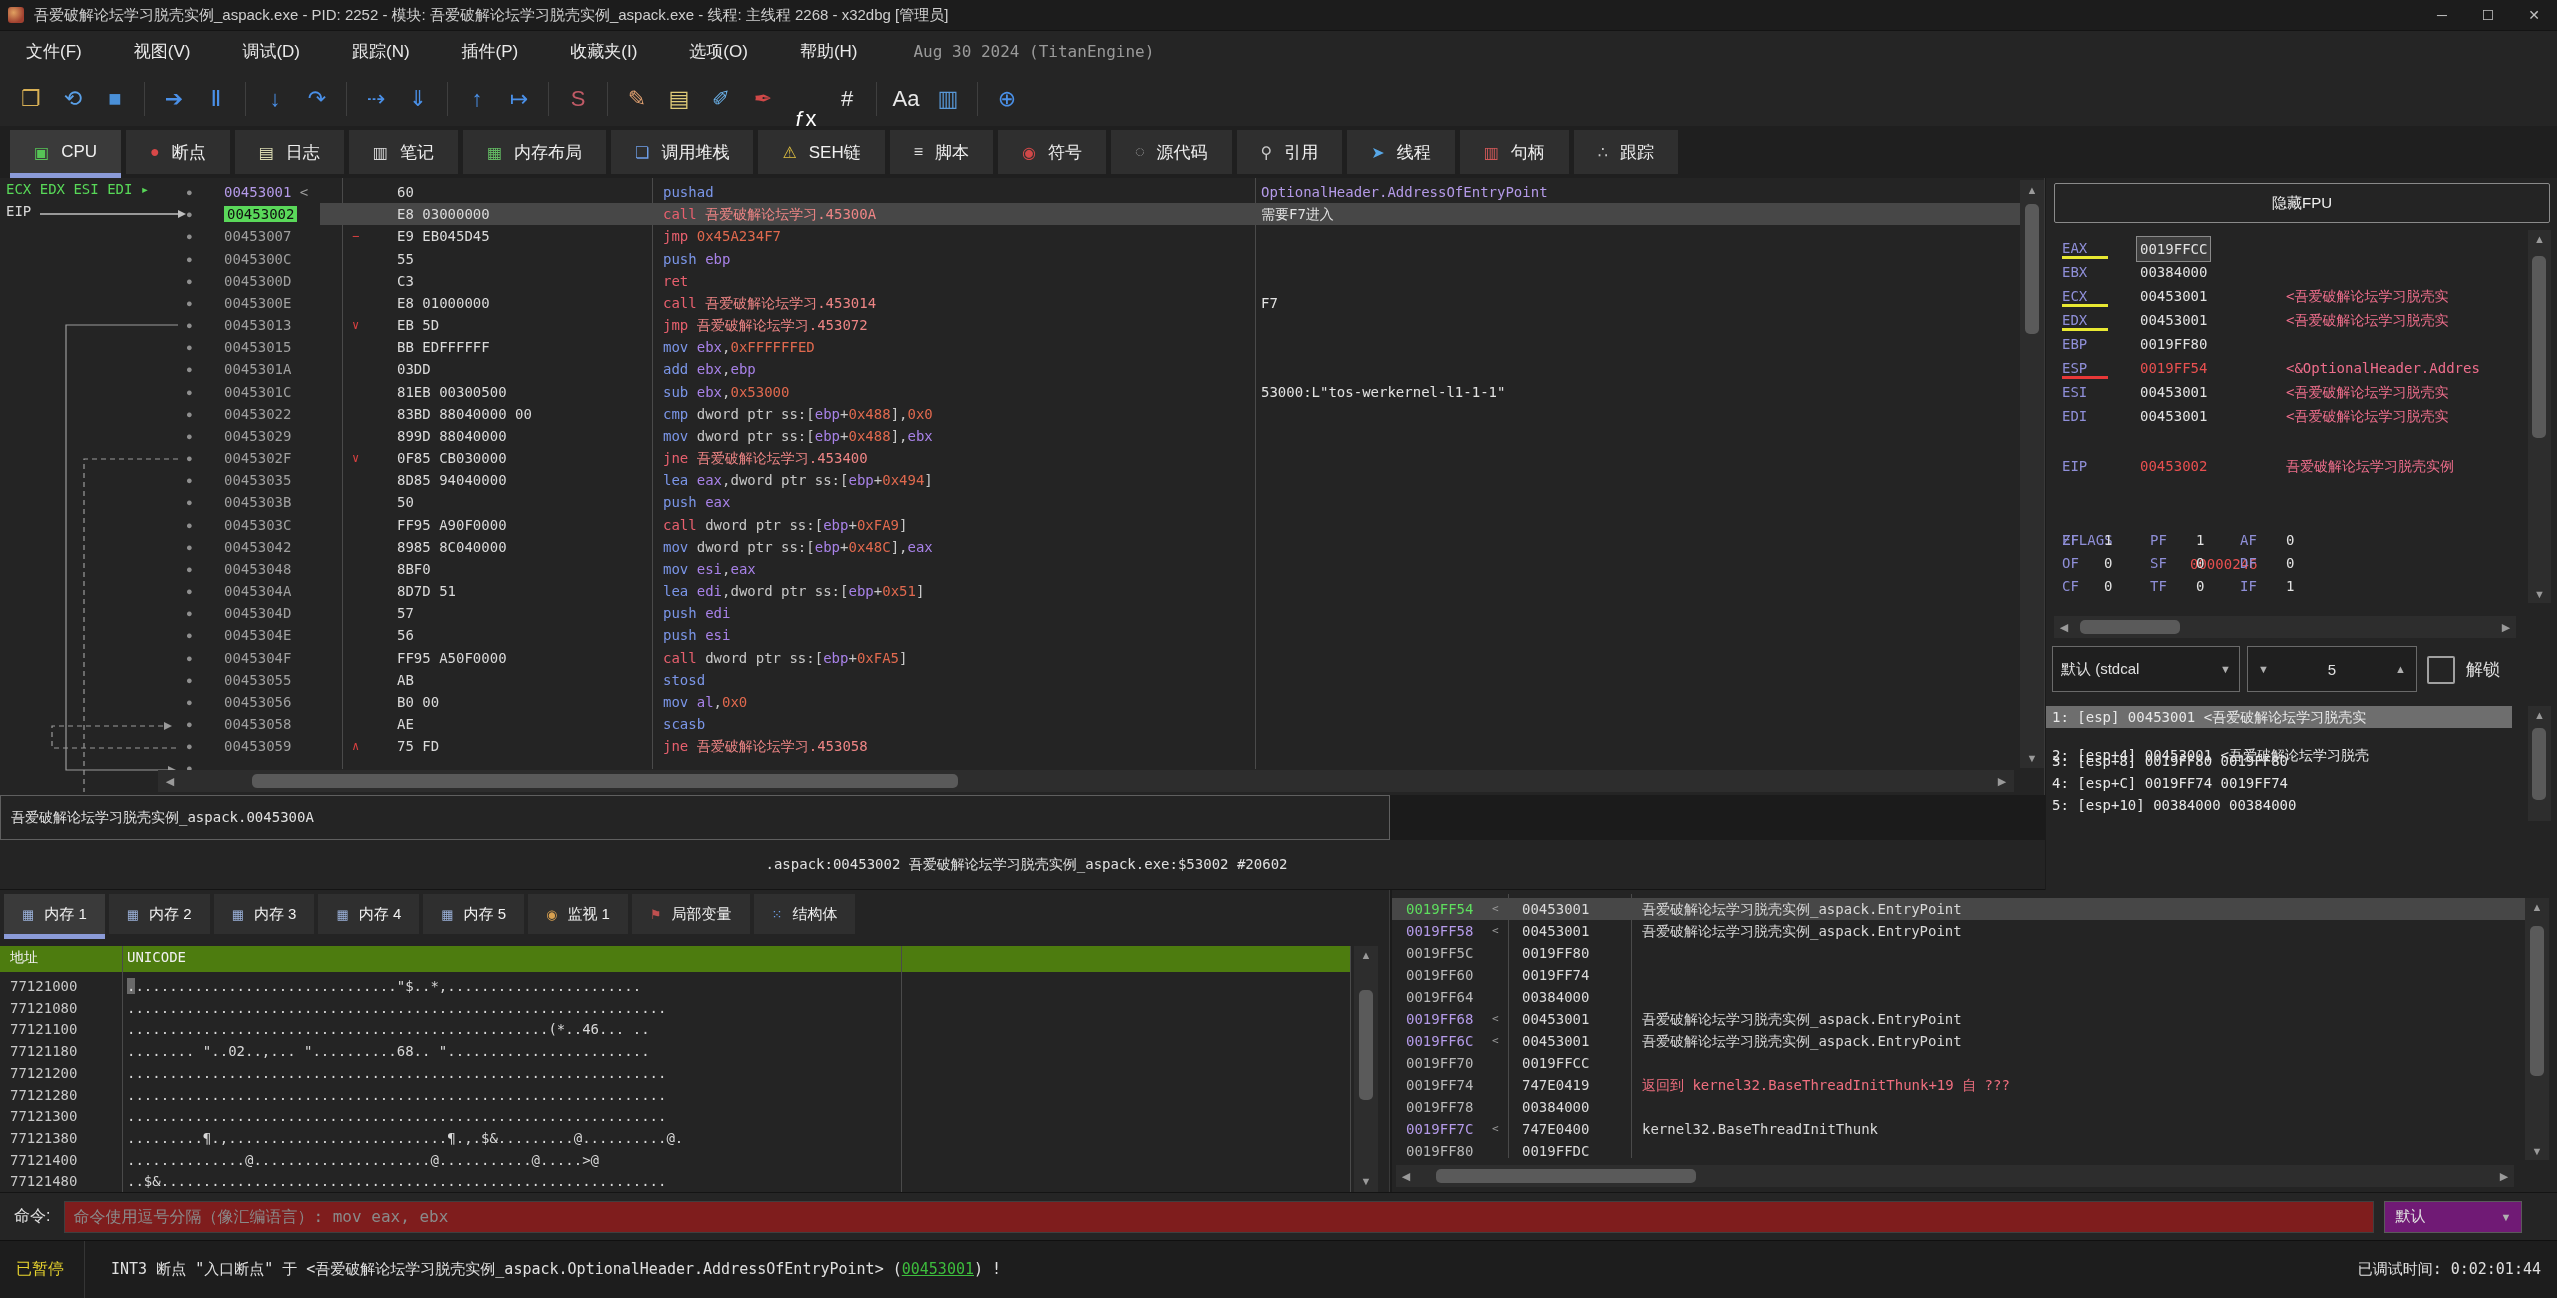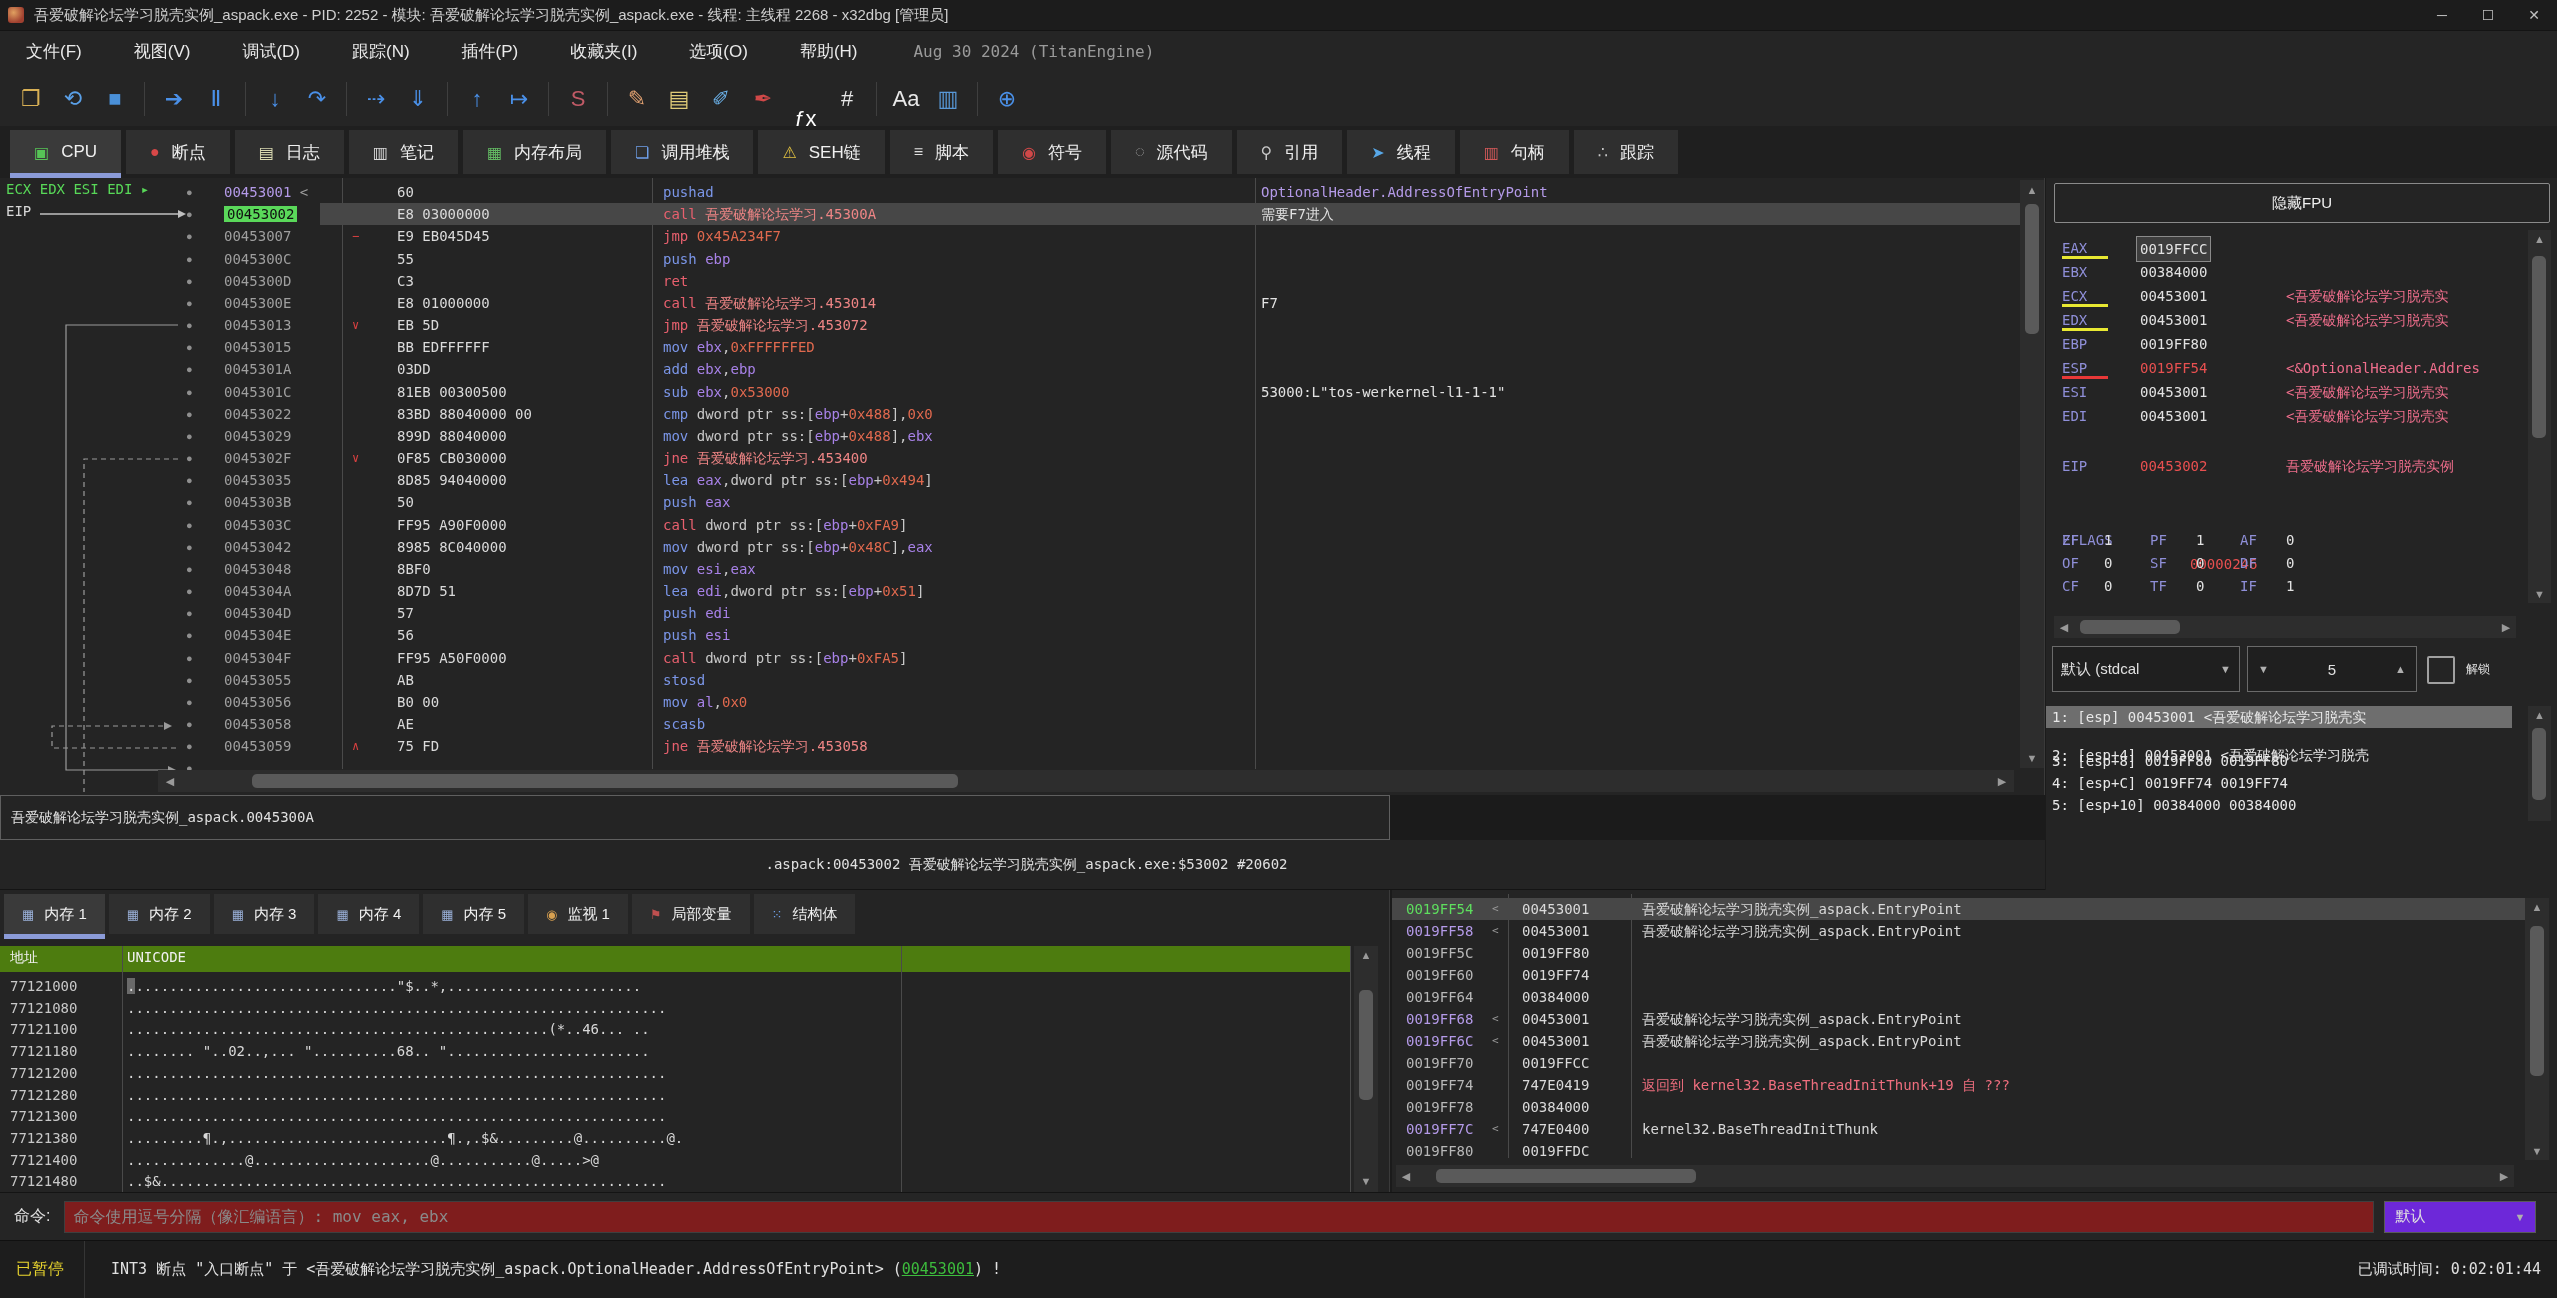--- a/index.html
+++ b/index.html
@@ -72,21 +72,21 @@
   .reg-ul{position:absolute;height:3px;width:46px;left:16px;}
   .flag-name{color:#8f8fd8;}
   #eflags-val{color:#e85050;}
 
   
   #args-conv{position:absolute;left:6px;top:468px;width:188px;height:46px;border:1px solid #6a6a6a;background:#1f1f1f;display:flex;align-items:center;padding:0 8px;box-sizing:border-box;font-size:15px;}
   #args-conv .dd{margin-left:auto;color:#b0b0b0;font-size:11px;}
   #args-count{position:absolute;left:201px;top:468px;width:170px;height:46px;border:1px solid #6a6a6a;background:#1f1f1f;display:flex;align-items:center;justify-content:space-between;padding:0 10px;box-sizing:border-box;font-size:15px;}
   #args-count .sp{color:#b0b0b0;font-size:11px;}
   #unlock-box{position:absolute;left:381px;top:478px;width:24px;height:24px;border:2px solid #a0a0a0;border-radius:2px;background:transparent;}
-  #unlock-label{position:absolute;left:420px;top:468px;height:46px;display:flex;align-items:center;font-size:12px;}
+  #unlock-label{position:absolute;left:420px;top:468px;height:46px;display:flex;align-items:center;font-size:17px;}
   .arg-row{position:absolute;left:0;width:466px;height:22px;line-height:22px;font-family:"DejaVu Sans Mono",monospace;font-size:14px;color:#e8e8e8;white-space:pre;overflow:hidden;padding-left:6px;box-sizing:border-box;}
   .arg-row.sel{background:#6e6e6e;}
 
   
   #dump{position:absolute;left:0;top:890px;width:1390px;height:302px;background:#242424;border-right:1px solid #3a3a3a;box-sizing:border-box;overflow:hidden;}
   #dump-tabs{position:absolute;left:4px;top:4px;height:46px;display:flex;gap:4px;}
   .dtab{position:relative;height:40px;background:#2f2f2f;display:flex;align-items:center;gap:10px;padding:0 18px;font-size:15px;color:#f0f0f0;}
   .dtab.active{background:#3a3a3a;}
   .dtab.active::after{content:"";position:absolute;left:0;right:0;bottom:-5px;height:5px;background:#8b9bd8;}
   #dump-header{position:absolute;left:0;top:56px;width:1350px;height:26px;background:#4d7c0f;font-size:14px;color:#f0f0f0;}
@@ -108,21 +108,21 @@
   .stk-mark{position:absolute;left:100px;color:#9a9a9a;font-size:11px;}
   .stk-val{position:absolute;left:130px;color:#dadada;}
   .stk-com{position:absolute;left:250px;color:#d8d8d8;}
   .stk-com.red{color:#ef6e7e;}
 
   
   #cmdbar{position:absolute;left:0;top:1192px;width:2557px;height:48px;background:#252525;display:flex;align-items:center;border-top:1px solid #141414;box-sizing:border-box;}
   #cmd-label{font-size:16px;padding:0 14px;}
   #cmd-input{width:2310px;height:32px;background:#7f1d1d;border:1px solid #3f3f3f;color:#dddddd;font-size:16px;padding:0 8px;box-sizing:border-box;font-family:"DejaVu Sans Mono",monospace;}
   #cmd-input::placeholder{color:#8a8a8a;}
-  #cmd-combo{margin-left:10px;width:152px;height:32px;background:#6d28d9;border:1px solid #5a5a5a;display:flex;align-items:center;padding:0 10px;box-sizing:border-box;font-size:15px;}
+  #cmd-combo{margin-left:10px;width:138px;height:32px;background:#701a75;border:1px solid #5a5a5a;display:flex;align-items:center;padding:0 10px;box-sizing:border-box;font-size:15px;}
   #cmd-combo .dd{margin-left:auto;color:#b0b0b0;font-size:11px;}
 
   
   #statusbar{position:absolute;left:0;top:1240px;width:2557px;height:58px;background:#1d1d1d;display:flex;align-items:center;font-size:16px;border-top:1px solid #101010;box-sizing:border-box;}
   #status-state{color:#e6d22e;padding:0 20px 0 16px;border-right:1px solid #353535;height:58px;display:flex;align-items:center;}
   #status-msg{padding-left:26px;font-family:"DejaVu Sans Mono",monospace;font-size:15px;white-space:pre;}
   #status-link{color:#3dbd3d;text-decoration:underline;}
   #status-time{margin-left:auto;padding-right:16px;font-family:"DejaVu Sans Mono",monospace;font-size:15px;}
 </style>
 </head>

